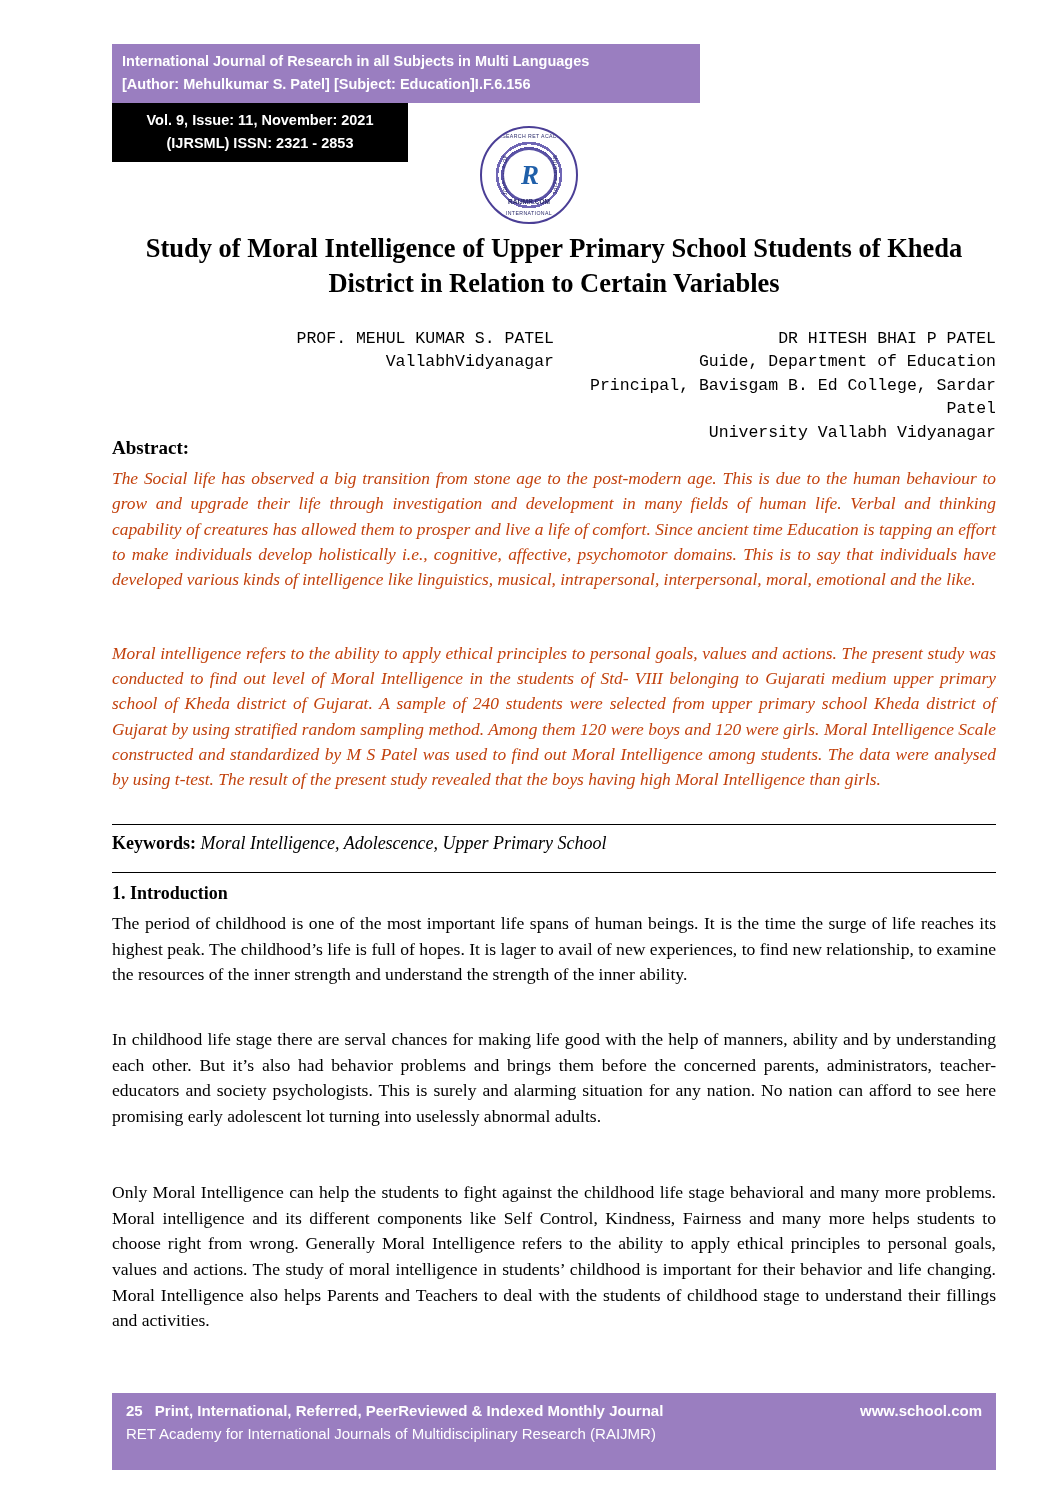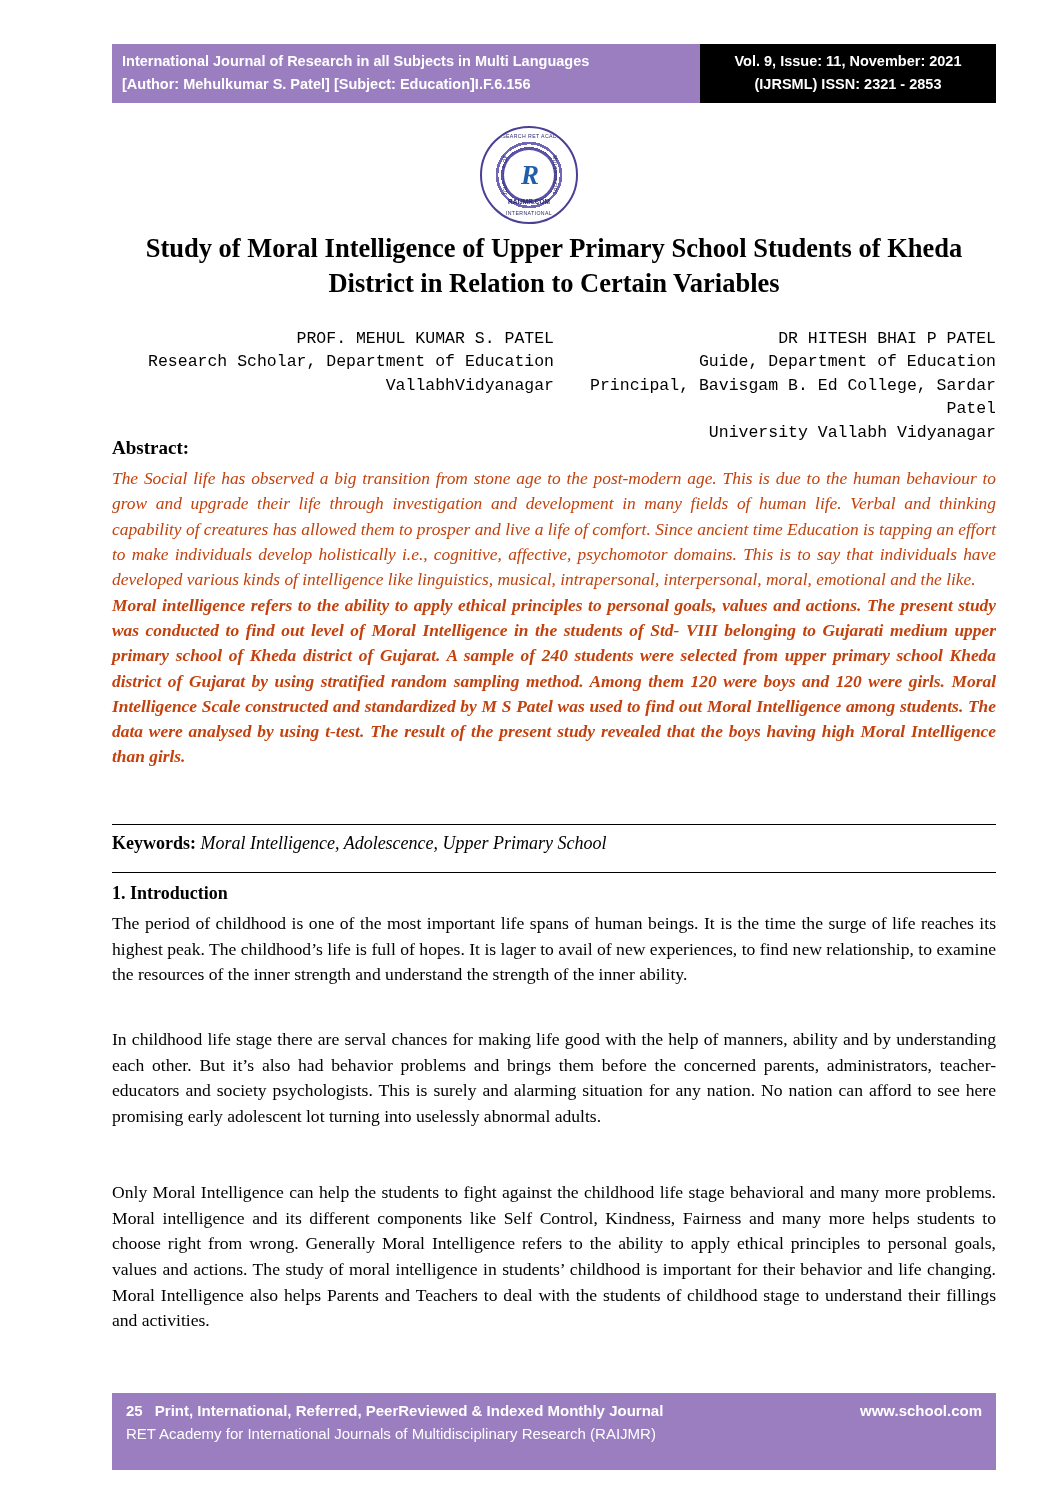--- a/index.html
+++ b/index.html
@@ -21,20 +21,21 @@
     box-sizing: border-box;
   }
 
   
   .header {
     position: absolute;
     top: 44px;
     left: 112px;
     width: 884px;
     display: flex;
+    flex-direction: column;
   }
   .header-left {
     background: #9a7ec0;
     width: 588px;
     box-sizing: border-box;
     padding: 6px 10px 6px 10px;
   }
   .header-right {
     background: #000000;
     width: 296px;
@@ -162,22 +163,23 @@
     left: 112px;
     width: 884px;
     font-family: "Liberation Serif", serif;
     font-style: italic;
     font-size: 17.4px;
     line-height: 1.455;
     text-align: justify;
     color: #c2410c;
   }
   .abstract-body .part2 {
-    font-weight: bold;
+    font-weight: normal;
     display: block;
+    margin-top: 48px;
   }
 
   
   .hr {
     position: absolute;
     left: 112px;
     width: 884px;
     border-top: 1.6px solid #000;
   }
   .hr-1 { top: 824px; }
@@ -275,21 +277,20 @@
       </div>
       <div class="domain">RAIJMR.COM</div>
     </div>
   </div>
 
   <div class="title">Study of Moral Intelligence of Upper Primary School Students of Kheda District in Relation to Certain Variables</div>
 
   <div class="authors">
     <div class="author-col">
       <div class="name">PROF. MEHUL KUMAR S. PATEL</div>
-      <div>Research Scholar, Department of Education</div>
       <div>VallabhVidyanagar</div>
     </div>
     <div class="author-col">
       <div class="name">DR HITESH BHAI P PATEL</div>
       <div>Guide, Department of Education</div>
       <div>Principal, Bavisgam B. Ed College, Sardar Patel</div>
       <div>University Vallabh Vidyanagar</div>
     </div>
   </div>
 

